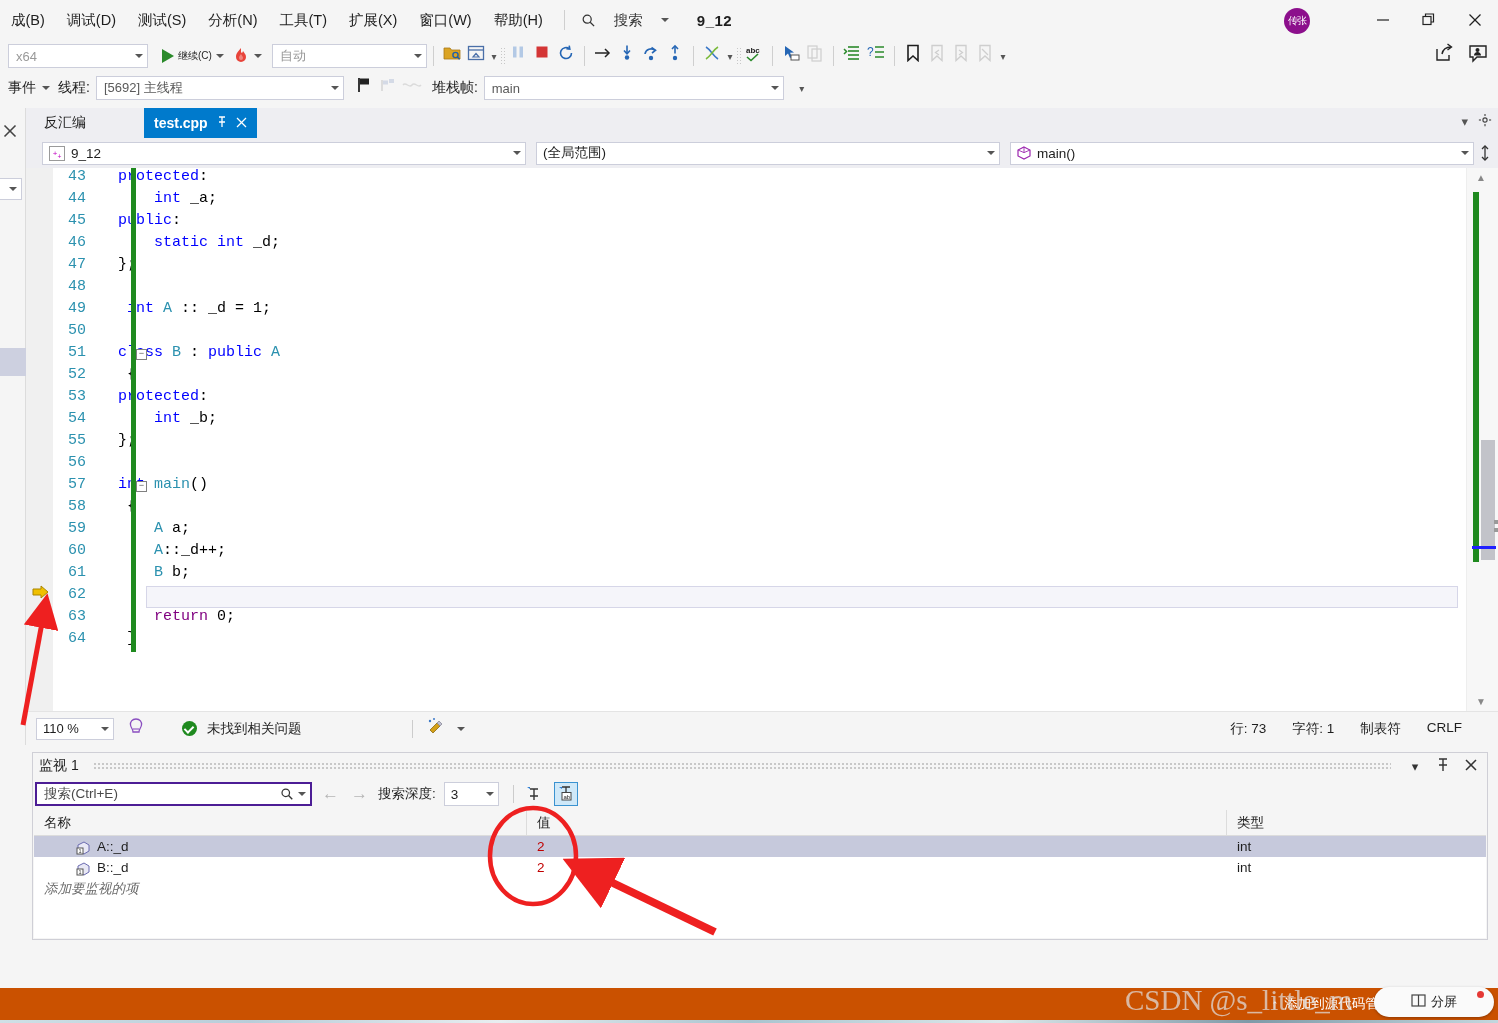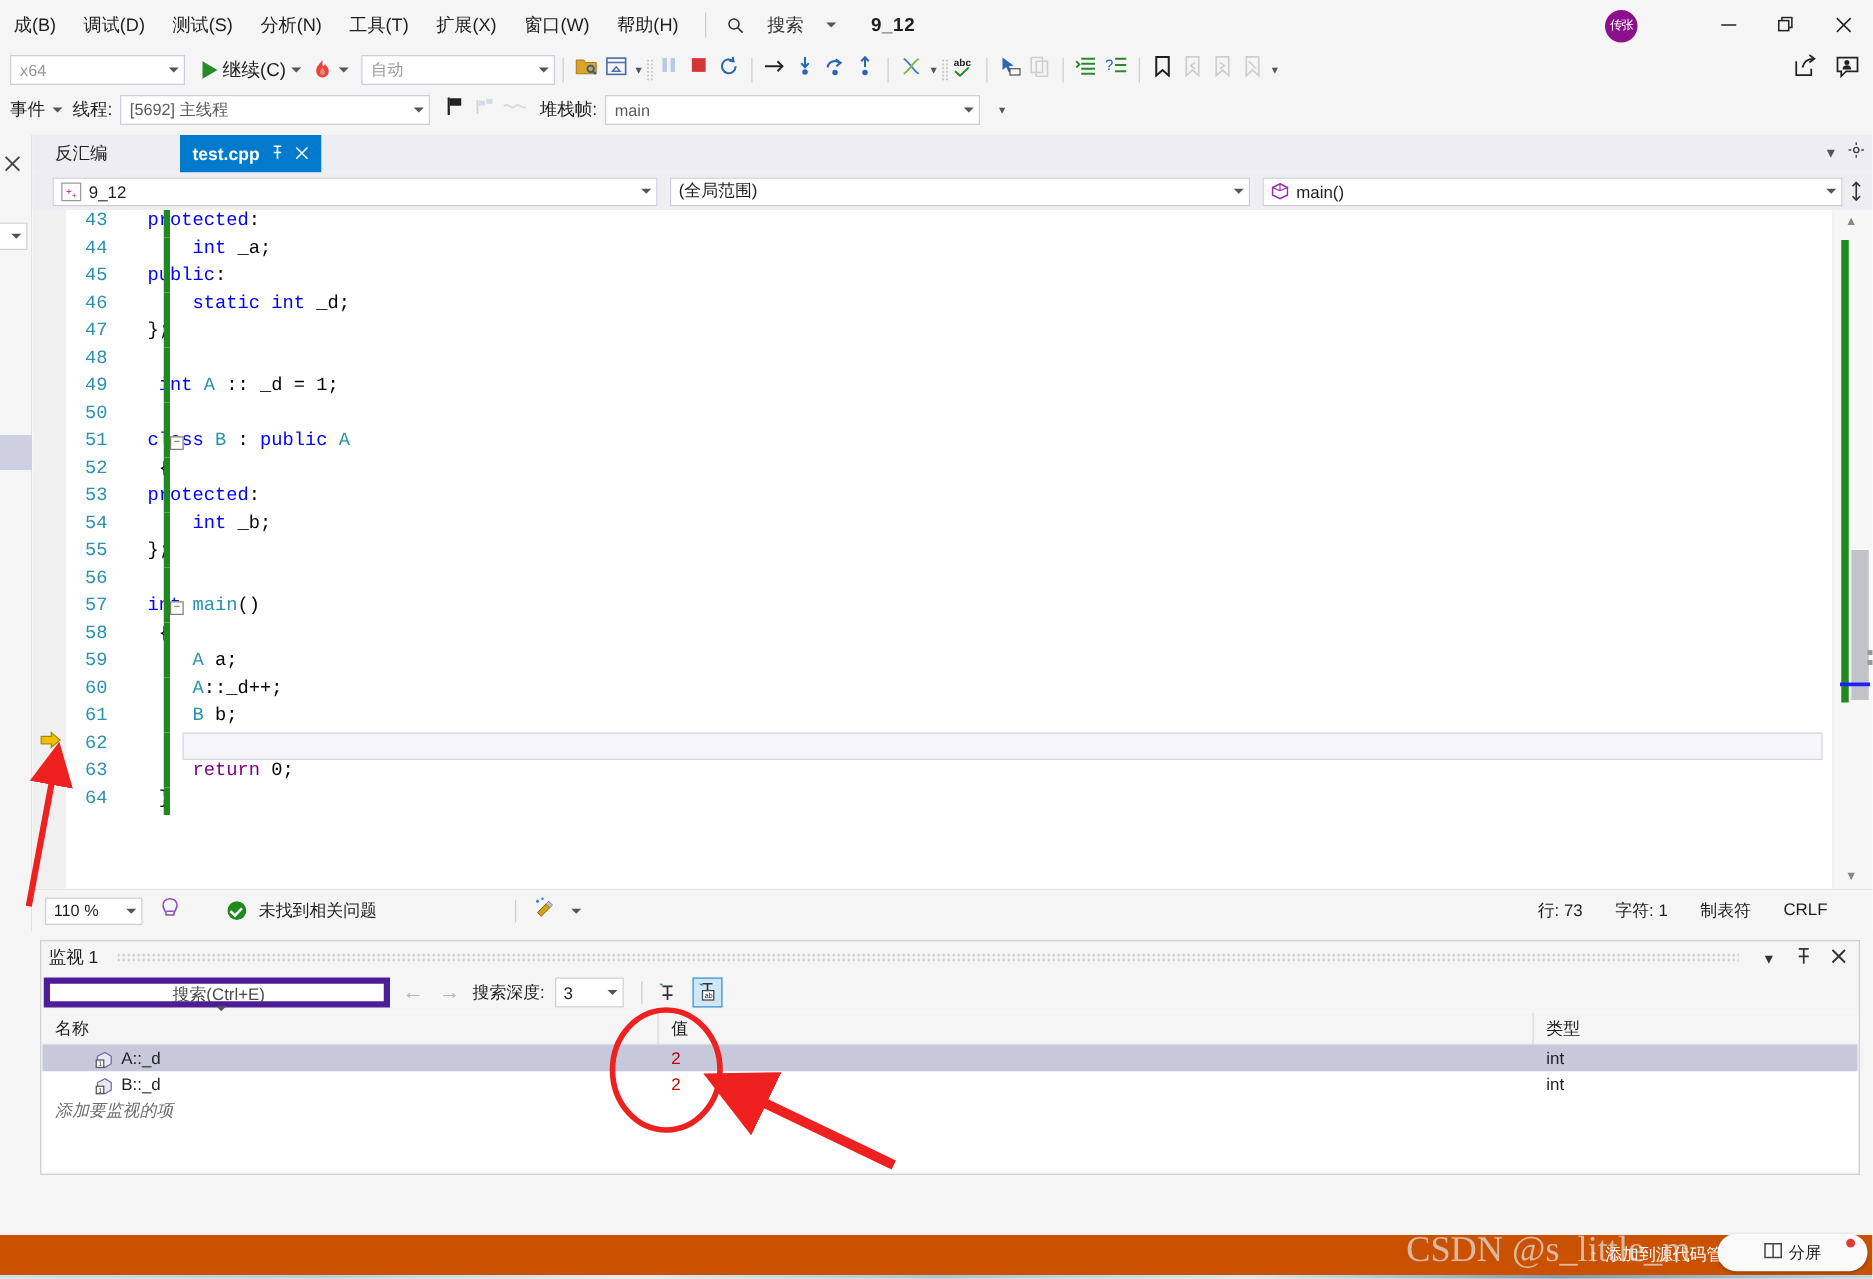--- a/index.html
+++ b/index.html
@@ -47,21 +47,21 @@
   }
   .combo {
     height: 24px; border: 1px solid #cccedb; background: #fff;
     display: flex; align-items: center; justify-content: space-between;
     padding: 0 4px 0 7px; font-size: 13px; color: #5a5a5a;
   }
   .combo.grey { color: #999; }
   .combo .cv { overflow: hidden; white-space: nowrap; }
   .tb-btn {
     height: 26px; display: flex; align-items: center; gap: 4px; padding: 0 4px;
-    color: #1e1e1e; font-size: 15px; white-space: nowrap;
+    color: #1e1e1e; font-size: 10px; white-space: nowrap;
   }
   .tri-green { width: 0; height: 0; border-top: 7px solid transparent; border-bottom: 7px solid transparent; border-left: 12px solid #2a8a2a; }
   .tb-sep { width: 1px; height: 20px; background: #cfcfcf; margin: 0 6px; }
   .ico { width: 24px; height: 24px; display: flex; align-items: flex-start; justify-content: center; }
   .ico.dis { opacity: .35; }
   .dotgrip { width: 6px; height: 18px; background-image: radial-gradient(#bbb 1px, transparent 1px); background-size: 3px 3px; opacity:.8; }
   .ovf { width: 12px; display:flex; align-items:center; justify-content:center; color:#555; font-size:10px; }
 
   
   .toolbar2 {
@@ -187,22 +187,22 @@
     height: 26px; display: flex; align-items: center; padding: 0 6px; gap: 8px;
     font-size: 14px; color: #1e1e1e;
   }
   .dots { flex: 1; height: 8px; background-image: radial-gradient(#c8c8c8 1px, transparent 1px); background-size: 4px 4px; margin: 0 6px; }
   .wt-ico { width: 20px; text-align: center; color: #333; font-size: 13px; }
 
   .watch-toolbar {
     height: 30px; display: flex; align-items: center; gap: 8px; padding: 0 4px 0 2px;
   }
   .searchinput {
-    width: 277px; height: 24px; border: 5px solid #4c1d95; background: #fff;
-    display: flex; align-items: center; padding: 0 4px 0 7px; font-size: 13.5px; color: #555; flex-direction: column;
+    width: 277px; height: 24px; border: 2px solid #4c1d95; background: #fff;
+    display: flex; align-items: center; padding: 0 4px 0 7px; font-size: 13.5px; color: #555;
   }
   .searchinput .ph { flex: 1; color: #4a4a4a; }
   .depthcombo {
     width: 55px; height: 24px; border: 1px solid #cccedb; background: #fff;
     display: flex; align-items: center; justify-content: space-between;
     padding: 0 4px 0 6px; font-size: 13.5px;
   }
   .navarrow { color: #b5b5b5; font-size: 17px; padding: 0 2px; }
   .tgl { width: 24px; height: 24px; display: flex; align-items: center; justify-content: center; }
   .tgl.on { border: 1px solid #3a92d0; background: #cfe8f8; }

